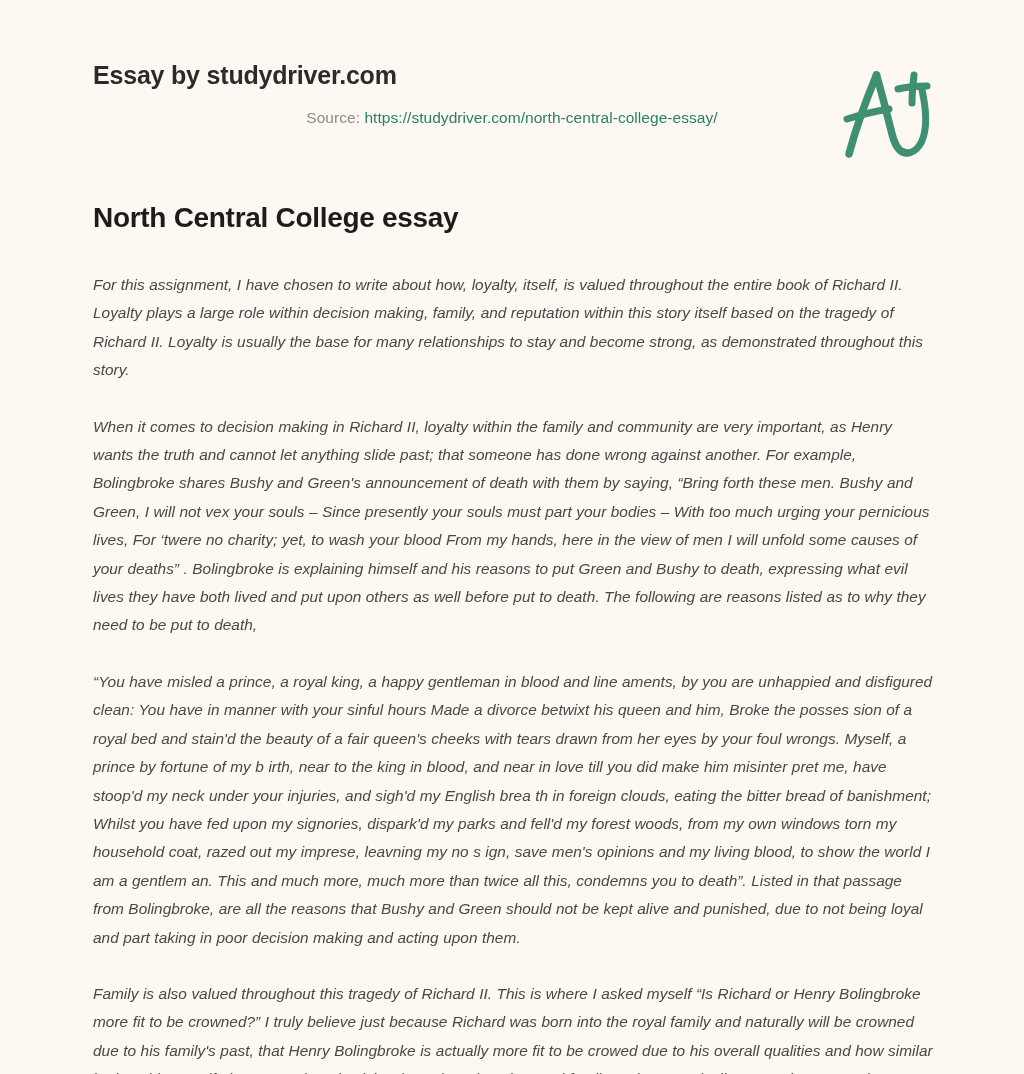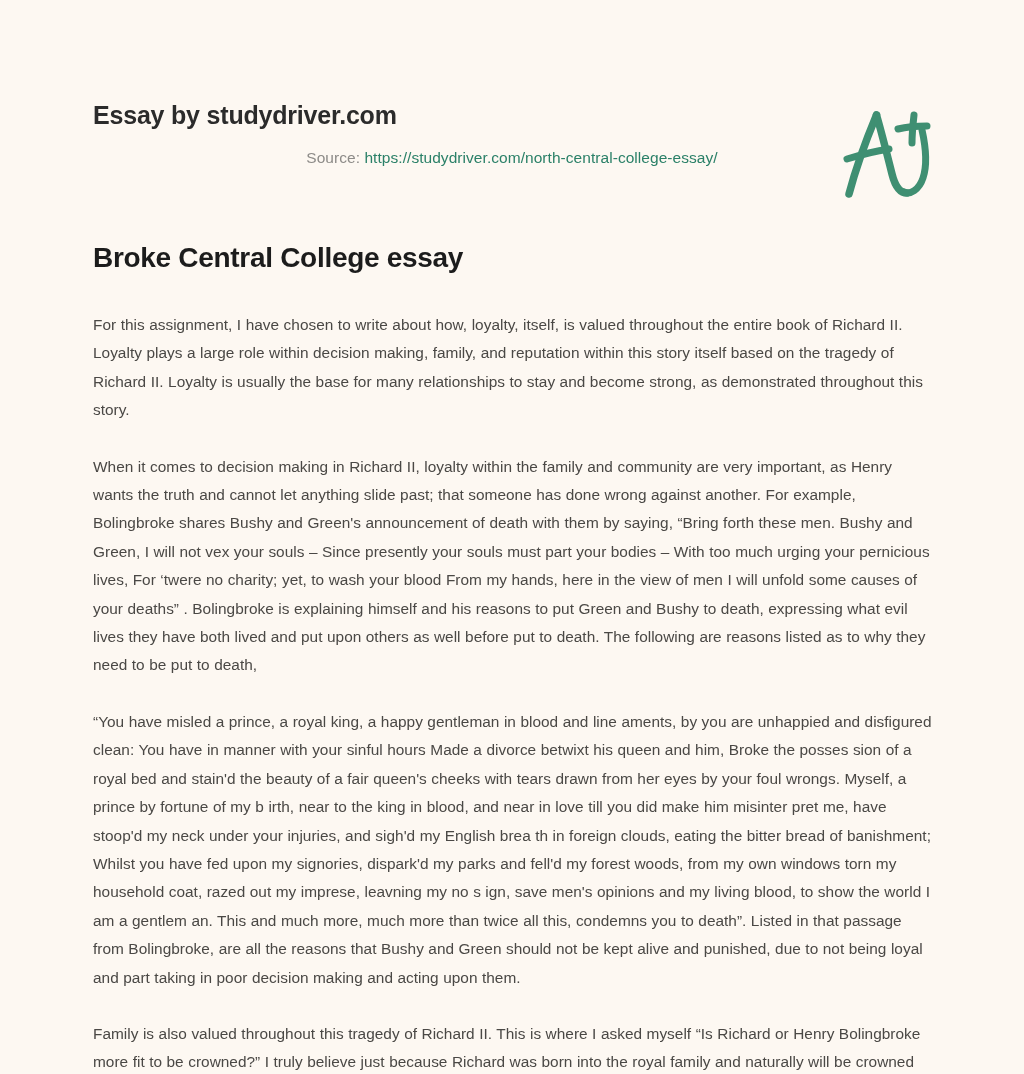--- a/index.html
+++ b/index.html
@@ -22,21 +22,20 @@
     height: 1074px;
     background: #fdf8f2;
     position: relative;
   }
 
   
   .header {
     position: relative;
     padding: 60px 93px 0 93px;
     height: 200px;
-    margin-top: 40px;
   }
 
   .brand-line {
     font-size: 25px;
     font-weight: bold;
     color: #2b2b2b;
     letter-spacing: -0.2px;
     line-height: 1.2;
     margin: 0;
   }
@@ -79,20 +78,21 @@
   }
 
   .article-body p {
     font-size: 15.4px;
     line-height: 28.4px;
     color: #4a4845;
     margin: 0 0 28px 0;
     text-align: left;
     letter-spacing: 0.02px;
     word-spacing: 0.2px;
+    font-style: italic;
   }
   .article-body p:last-child { margin-bottom: 0; }
 </style>
 </head>
 <body>
 
 <div class="page">
 
   <div class="header">
     <div class="brand-line">Essay by studydriver.com</div>
@@ -116,21 +116,21 @@
 
           <path d="M88 17 C87 26 86 36 86 45" stroke-width="7"></path>
 
           <path d="M72 31 C80 29 92 28 101 28" stroke-width="7"></path>
         </g>
       </svg>
     </div>
   </div>
 
   <div class="article">
-    <h1 class="article-title">Broke Central College essay</h1>
+    <h1 class="article-title">North Central College essay</h1>
 
     <div class="article-body">
       <p>For this assignment, I have chosen to write about how, loyalty, itself, is valued throughout the entire book of Richard II. Loyalty plays a large role within decision making, family, and reputation within this story itself based on the tragedy of Richard II. Loyalty is usually the base for many relationships to stay and become strong, as demonstrated throughout this story.</p>
       <p>When it comes to decision making in Richard II, loyalty within the family and community are very important, as Henry wants the truth and cannot let anything slide past; that someone has done wrong against another. For example, Bolingbroke shares Bushy and Green's announcement of death with them by saying, “Bring forth these men. Bushy and Green, I will not vex your souls – Since presently your souls must part your bodies – With too much urging your pernicious lives, For ‘twere no charity; yet, to wash your blood From my hands, here in the view of men I will unfold some causes of your deaths” . Bolingbroke is explaining himself and his reasons to put Green and Bushy to death, expressing what evil lives they have both lived and put upon others as well before put to death. The following are reasons listed as to why they need to be put to death,</p>
       <p>“You have misled a prince, a royal king, a happy gentleman in blood and line aments, by you are unhappied and disfigured clean: You have in manner with your sinful hours Made a divorce betwixt his queen and him, Broke the posses sion of a royal bed and stain'd the beauty of a fair queen's cheeks with tears drawn from her eyes by your foul wrongs. Myself, a prince by fortune of my b irth, near to the king in blood, and near in love till you did make him misinter pret me, have stoop'd my neck under your injuries, and sigh'd my English brea th in foreign clouds, eating the bitter bread of banishment; Whilst you have fed upon my signories, dispark'd my parks and fell'd my forest woods, from my own windows torn my household coat, razed out my imprese, leavning my no s ign, save men's opinions and my living blood, to show the world I am a gentlem an. This and much more, much more than twice all this, condemns you to death”. Listed in that passage from Bolingbroke, are all the reasons that Bushy and Green should not be kept alive and punished, due to not being loyal and part taking in poor decision making and acting upon them.</p>
       <p>Family is also valued throughout this tragedy of Richard II. This is where I asked myself “Is Richard or Henry Bolingbroke more fit to be crowned?” I truly believe just because Richard was born into the royal family and naturally will be crowned due to his family's past, that Henry Bolingbroke is actually more fit to be crowed due to his overall qualities and how similar he is to his grandfather. Even though Richard was born into the royal family and automatically gets to be crowned, I believe that he is not the right fit due to the simple saying that “hard work p</p>
     </div>
   </div>
 
 </div>

